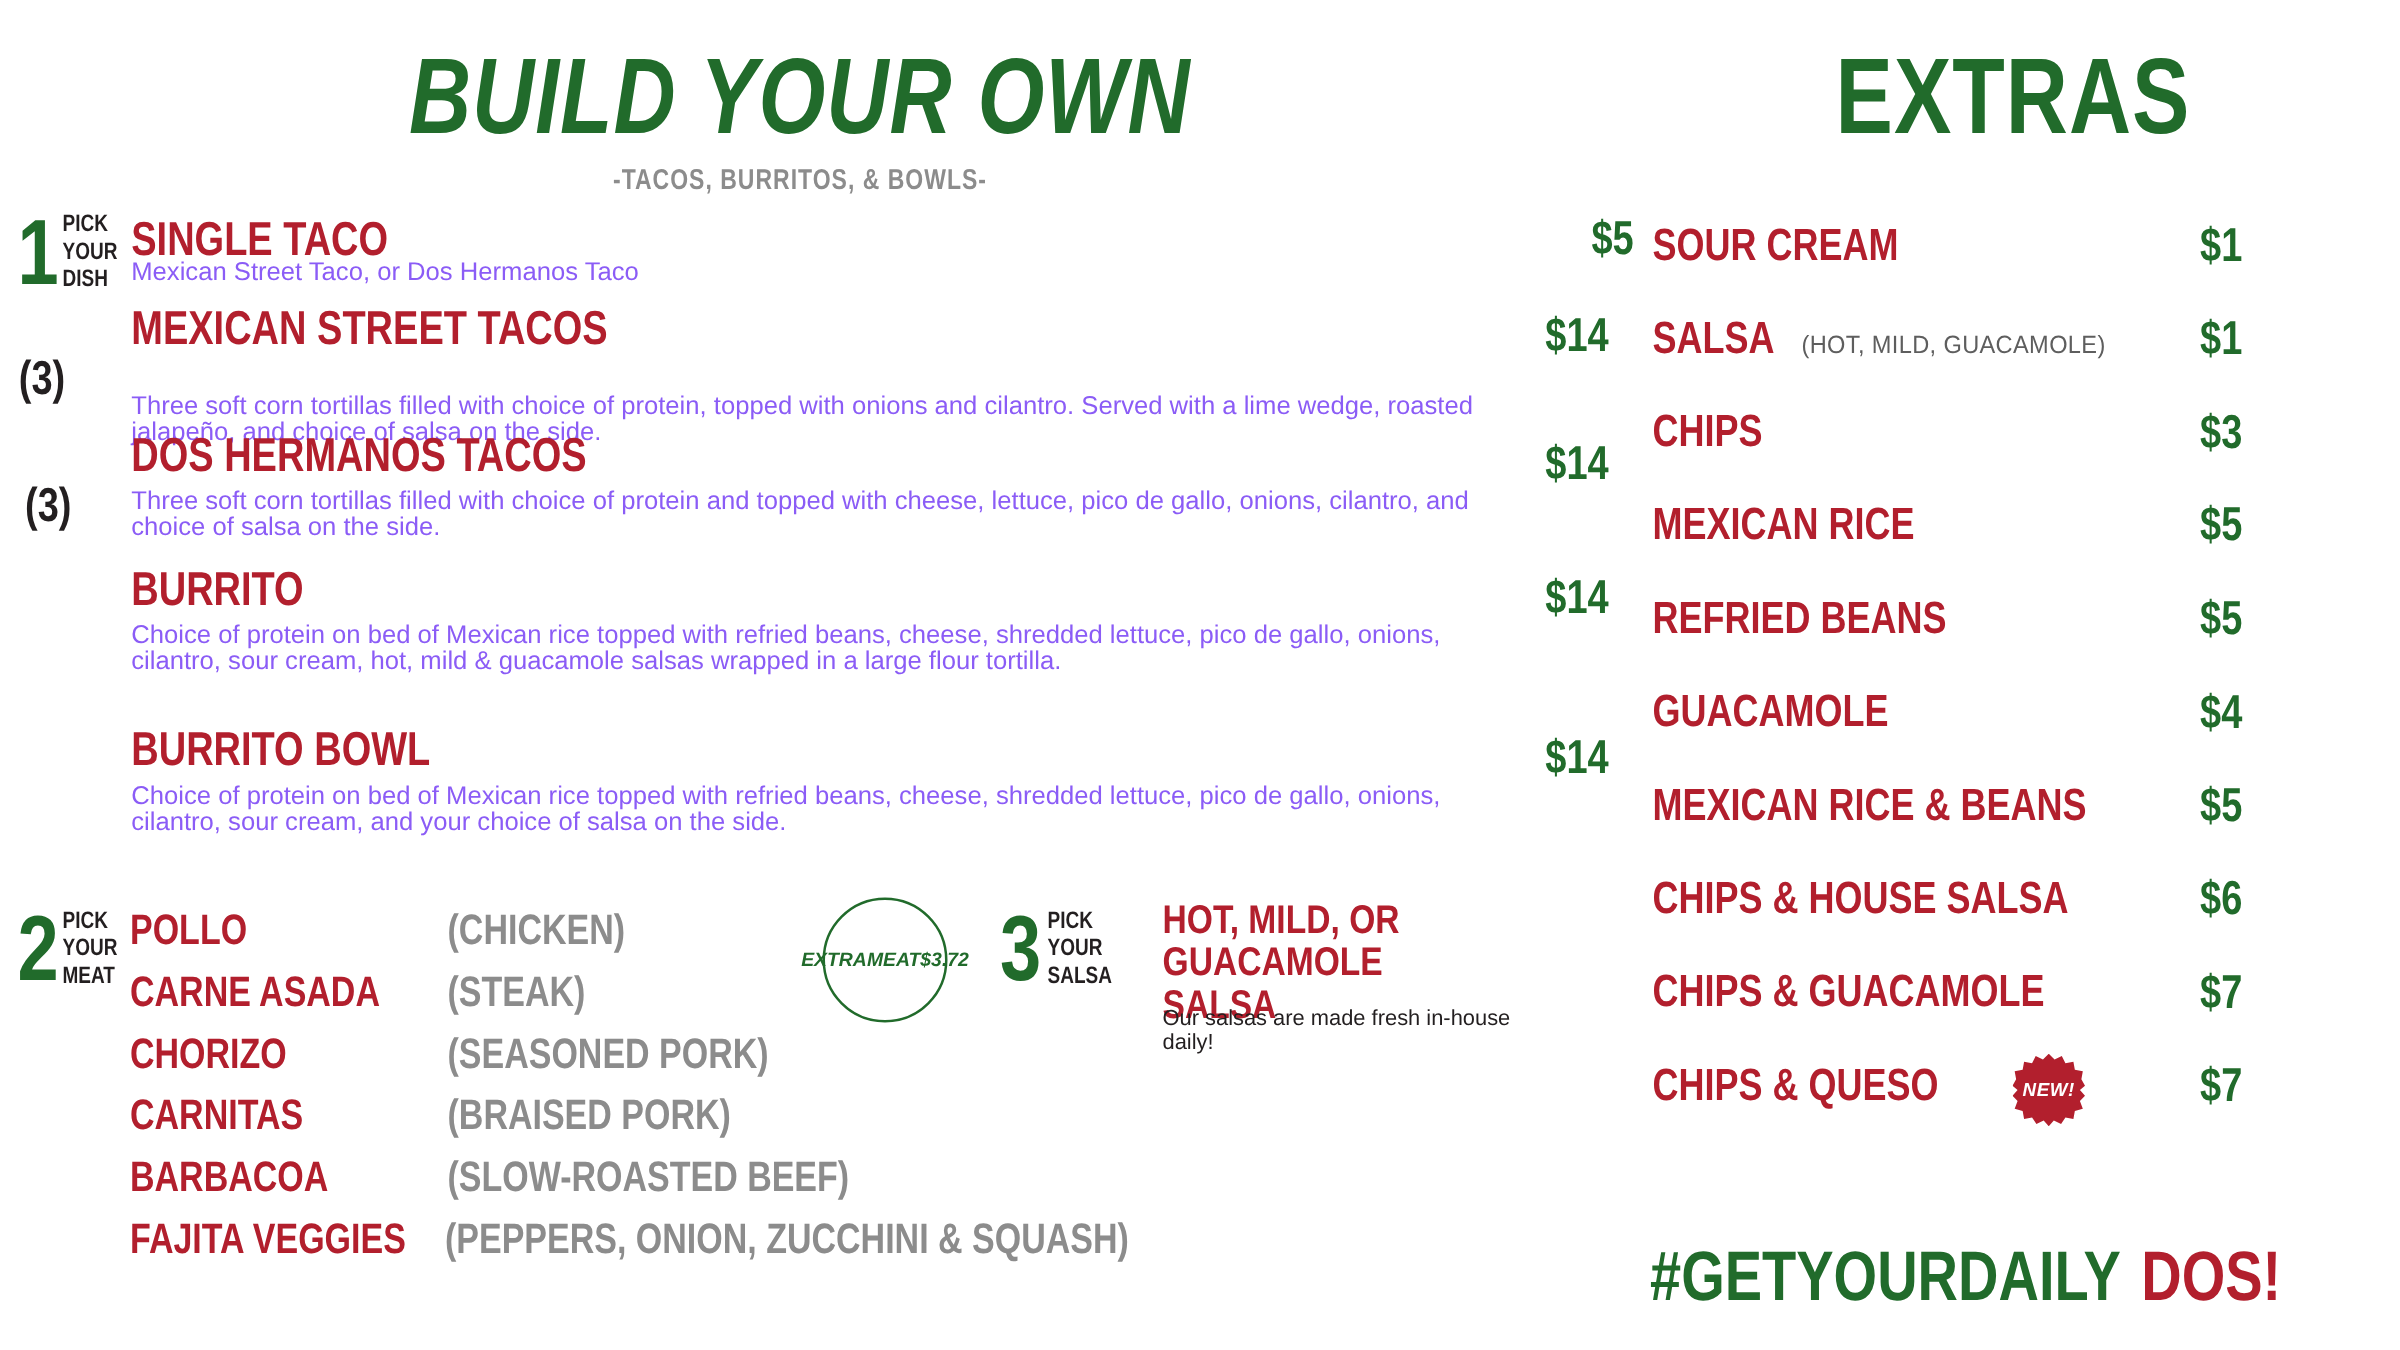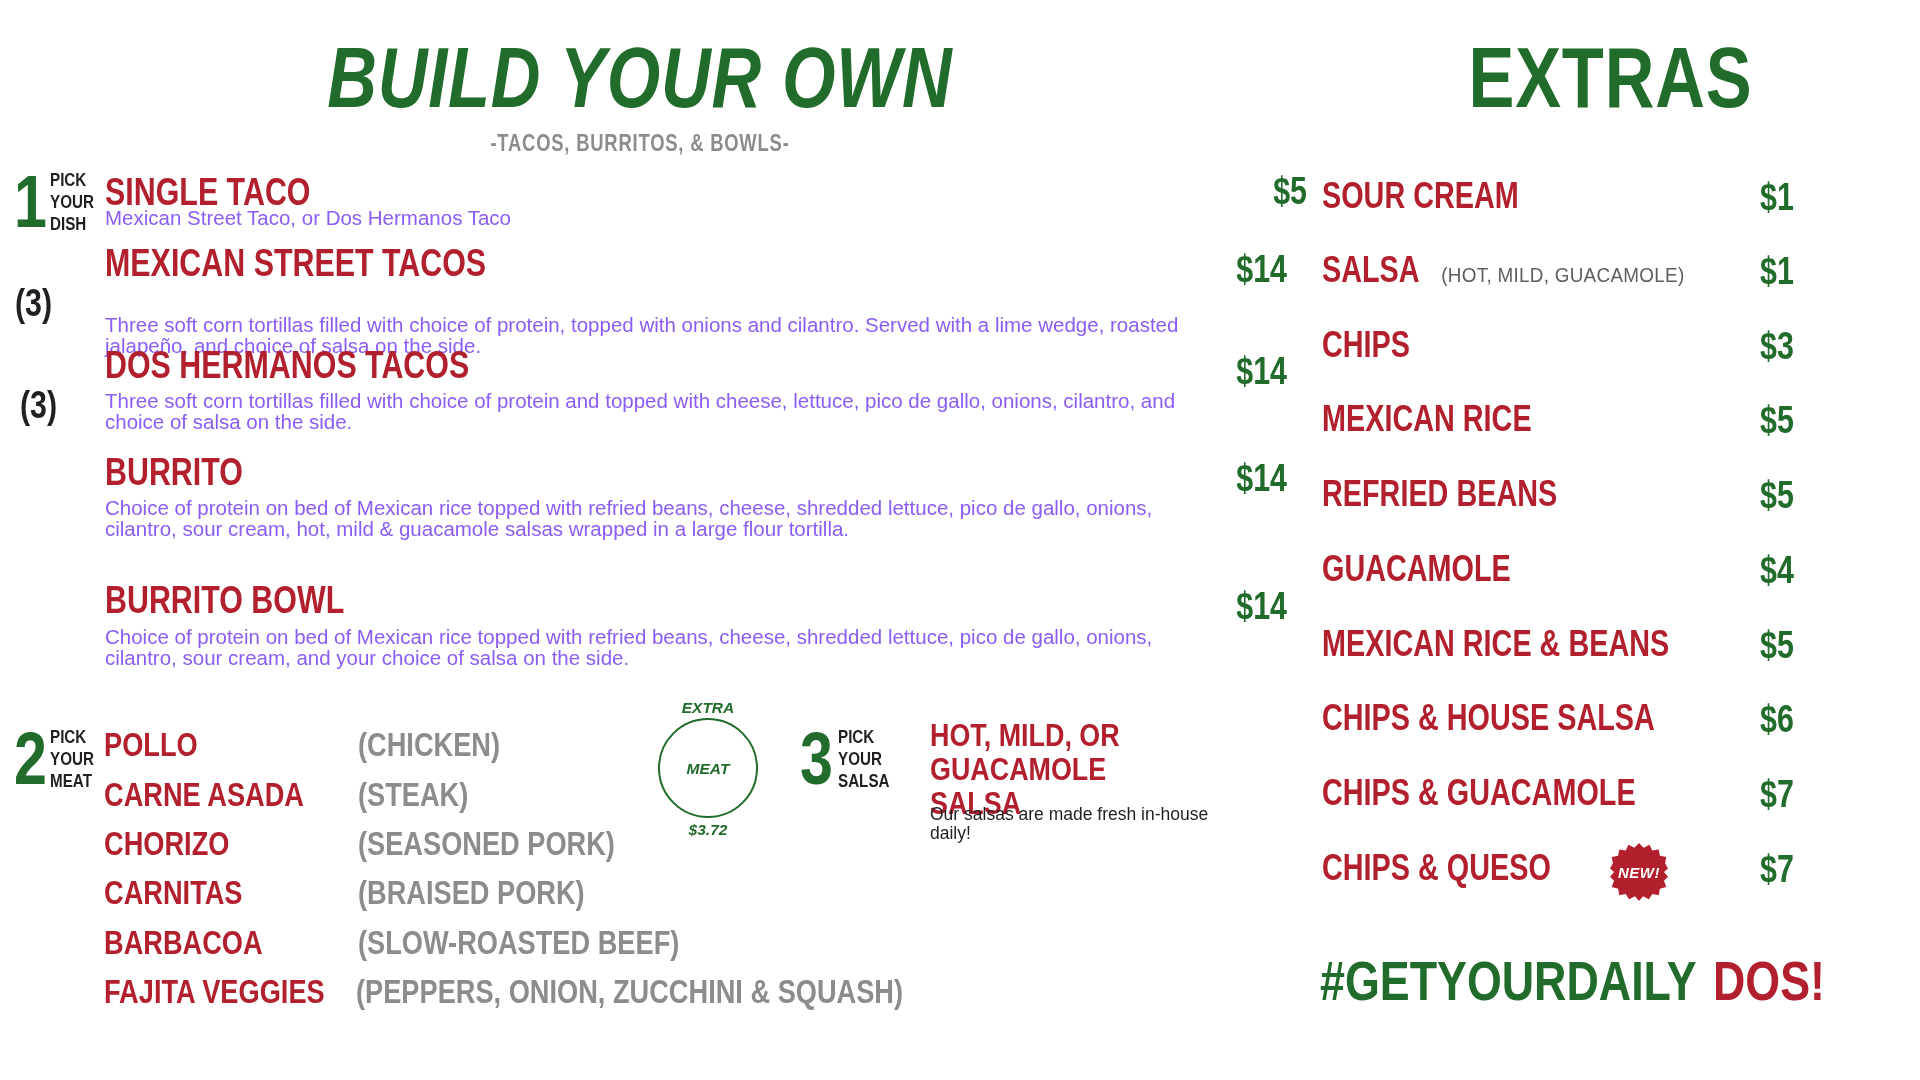--- a/index.html
+++ b/index.html
@@ -129,30 +129,28 @@
   #extra-meat-stamp {
     position: absolute;
     left: 658px;
     top: 718px;
     width: 96px;
     height: 96px;
     border: 2px solid #216b2b;
     border-radius: 50%;
     color: #216b2b;
     display: flex;
-    flex-direction: column;
     justify-content: center;
     align-items: center;
     font-family: "Liberation Sans", sans-serif;
     font-weight: bold;
     font-style: italic;
     font-size: 15.5px;
     line-height: 17px;
     text-align: center;
-    gap: 44px;
   }
 
   
   #salsa-head {
     position: absolute;
     left: 930px;
     top: 718px;
     font-size: 32px;
     line-height: 34px;
     width: 300px;
@@ -218,21 +216,21 @@
     font-weight: bold;
     font-style: italic;
     font-size: 15px;
     letter-spacing: 0.5px;
   }
 
   
   #hashtag {
     position: absolute;
     left: 1320px;
-    top: 952px;
+    top: 992px;
     font-size: 56px;
     line-height: 58px;
     text-decoration: underline;
   }
 </style>
 </head>
 <body>
 
 <div class="page">
 

